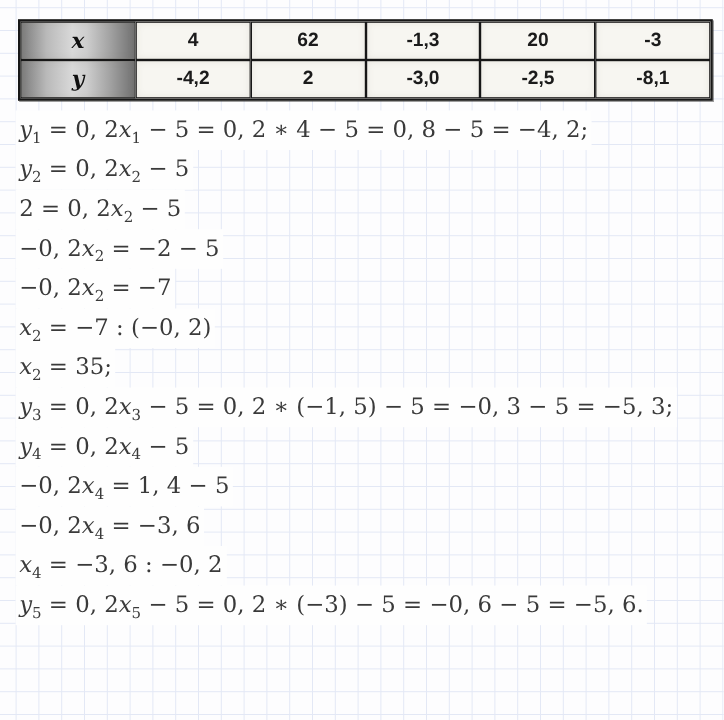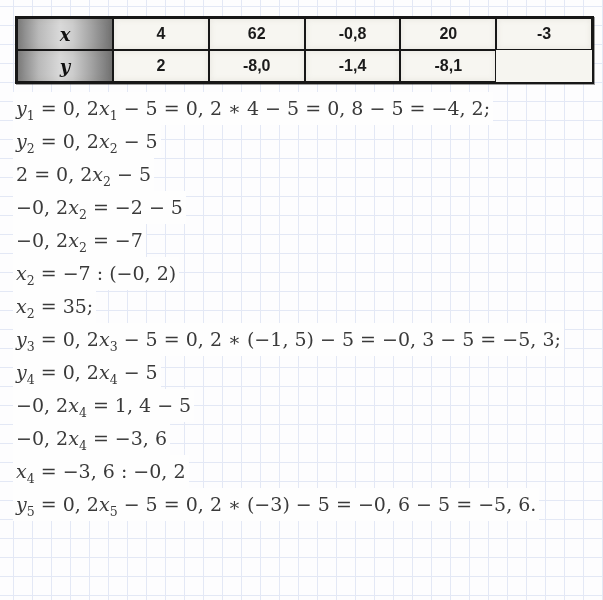--- a/index.html
+++ b/index.html
@@ -53,27 +53,28 @@
   .eq-text sub{font-size:12.5px;line-height:0;}
 </style>
 </head>
 <body>
 
 <div class="sheet">
   <div class="table-wrap" id="xy-table">
       <div class="cell hdr">x</div>
       <div class="cell">4</div>
       <div class="cell">62</div>
-      <div class="cell">-0,8</div>
+      <div class="cell">-1,3</div>
       <div class="cell">20</div>
       <div class="cell">-3</div>
       <div class="cell hdr">y</div>
+      <div class="cell">-4,2</div>
       <div class="cell">2</div>
-      <div class="cell">-8,0</div>
-      <div class="cell">-1,4</div>
+      <div class="cell">-3,0</div>
+      <div class="cell">-2,5</div>
       <div class="cell">-8,1</div>
     </div>
   <div class="equations" id="equations">
       <div class="eq-line"><span class="eq-text"><i>y</i><sub>1</sub> = 0, 2<i>x</i><sub>1</sub> − 5 = 0, 2 ∗ 4 − 5 = 0, 8 − 5 = −4, 2;</span></div>
       <div class="eq-line"><span class="eq-text"><i>y</i><sub>2</sub> = 0, 2<i>x</i><sub>2</sub> − 5</span></div>
       <div class="eq-line"><span class="eq-text">2 = 0, 2<i>x</i><sub>2</sub> − 5</span></div>
       <div class="eq-line"><span class="eq-text">−0, 2<i>x</i><sub>2</sub> = −2 − 5</span></div>
       <div class="eq-line"><span class="eq-text">−0, 2<i>x</i><sub>2</sub> = −7</span></div>
       <div class="eq-line"><span class="eq-text"><i>x</i><sub>2</sub> = −7 : (−0, 2)</span></div>
       <div class="eq-line"><span class="eq-text"><i>x</i><sub>2</sub> = 35;</span></div>

